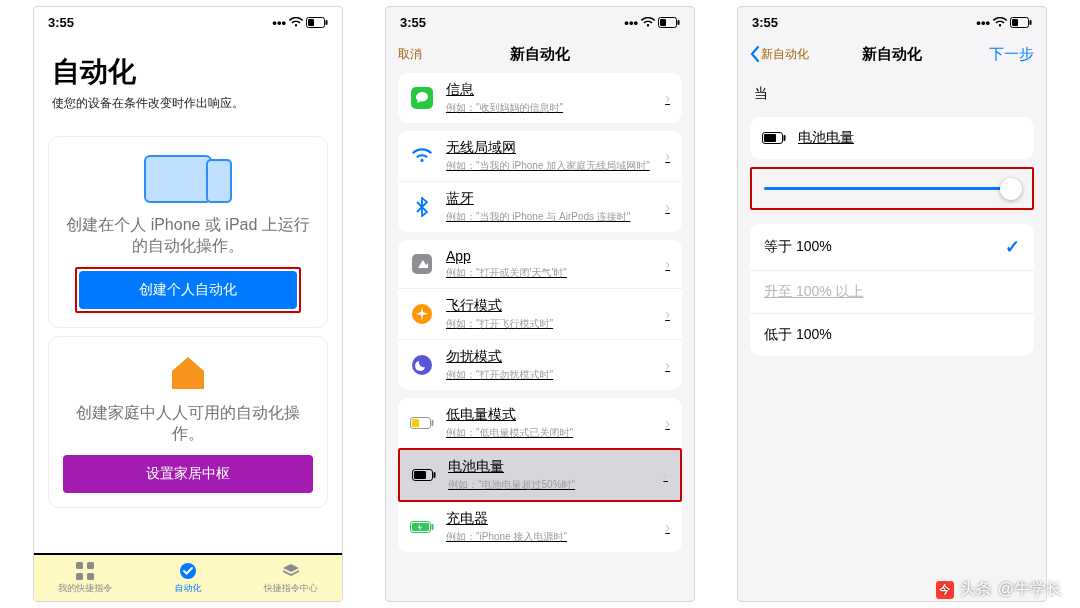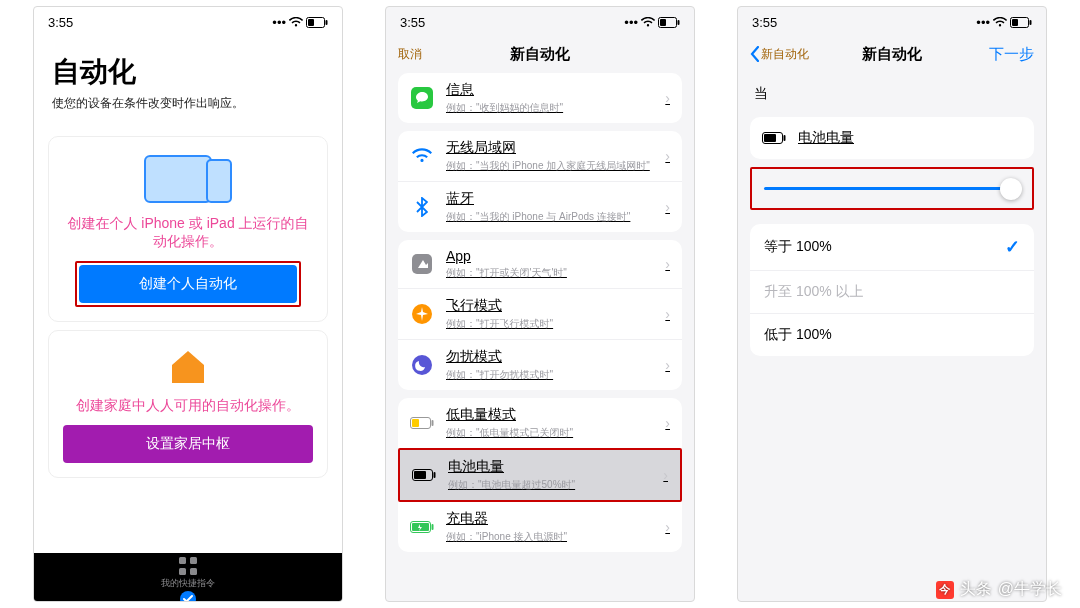--- a/index.html
+++ b/index.html
@@ -3,48 +3,48 @@
 <meta charset="utf-8">
 <style>
   * { box-sizing: border-box; margin: 0; padding: 0; font-family: -apple-system, "PingFang SC", "Helvetica Neue", Arial, sans-serif; }
   body { width:1080px; height:608px; background:#fff; position:relative; }
 
   .phones { display:flex; justify-content:space-around; padding:6px 12px 0; }
   .phone { width:310px; height:596px; border:1px solid #d9d9d9; border-radius:4px; background:#f5f5f7; position:relative; overflow:hidden; display:flex; flex-direction:column; }
   .phone.left { background:#fff; }
 
   
-  .statusbar { height:30px; display:flex; align-items:center; justify-content:space-between; padding:0 14px; font-size:13px; font-weight:400; color:#000; }
+  .statusbar { height:30px; display:flex; align-items:center; justify-content:space-between; padding:0 14px; font-size:13px; font-weight:700; color:#000; }
   .sb-right { display:flex; align-items:center; gap:3px; }
   .sb-right svg { display:block; }
 
   
   .navbar { height:34px; display:flex; align-items:center; justify-content:center; position:relative; font-size:15px; font-weight:600; color:#000; }
   .nav-left { position:absolute; left:12px; color:#a16207; font-weight:400; font-size:12px; display:flex; align-items:center; gap:2px;}
   .nav-right { position:absolute; right:12px; color:#007aff; font-weight:400; font-size:15px; }
 
   .content { flex:1; overflow:hidden; }
 
   
   .s1-title { font-size:28px; font-weight:700; padding:16px 18px 4px; }
   .s1-sub   { font-size:12px; color:#222; padding:0 18px 16px; }
   .card { background:#fff; border:1px solid #eee; border-radius:10px; margin:8px 14px; padding:18px 14px 14px; text-align:center; }
-  .card-sub { font-size:14px; color:#ec4899; margin:12px 0 10px; }
+  .card-sub { font-size:16px; color:#737373; margin:12px 0 10px; }
   .btn { display:block; width:100%; border:none; border-radius:4px; padding:10px 0; font-size:14px; color:#fff; font-weight:500;}
   .btn-blue{ background:#007aff; }
   .btn-orange{ background:#a21caf; }
   .red-box { border:2px solid #c80000; border-radius:2px; padding:2px; margin:4px 12px 0; }
   .red-box-tight { border:2px solid #c80000; border-radius:2px; }
 
   .devices-illus{ display:flex; justify-content:center; gap:4px; align-items:flex-end;}
   .ipad{ width:68px;height:48px;border:2px solid #2e8cff;border-radius:6px;background:#bfe0ff; }
   .iphone{ width:26px;height:44px;border:2px solid #2e8cff;border-radius:5px;background:#bfe0ff; margin-left:-10px;}
   .house-ico{ display:flex; justify-content:center; }
 
-  .tabbar{ height:48px; border-top:4px solid #000000; display:flex; background:#000000;flex-direction:column; }
+  .tabbar{ height:48px; border-top:2px solid #000000; display:flex; background:#fef9c3; }
   .tabbar .tab{ flex:1; display:flex; flex-direction:column; align-items:center; justify-content:center; gap:2px; font-size:9px; color:#8a8a8d;}
   .tabbar .tab.active{ color:#007aff; }
   .tab svg{ display:block;}
 
   
   .group { background:#fff; border-radius:10px; margin:8px 12px; overflow:hidden; }
   .row { display:flex; align-items:center; padding:8px 12px; min-height:48px; gap:12px; position:relative;text-decoration:underline;}
   .row + .row { border-top:1px solid #efeff2;}
   .row .ico { width:24px; height:24px; display:flex; align-items:center; justify-content:center; flex:0 0 24px;}
   .row .txt { flex:1; }
@@ -53,21 +53,21 @@
   .row .chev { color:#c7c7cc; font-size:14px; }
   .row.selected { background:#d7d7db; }
 
   
   .s3-when { font-size:14px; padding:14px 16px 6px; color:#000; }
   .slider-wrap { margin:8px 12px 0; padding:18px 12px; }
   .slider-track{ height:3px; background:#007aff; border-radius:2px; position:relative;}
   .slider-thumb{ position:absolute; right:-2px; top:50%; transform:translate(0,-50%); width:22px;height:22px;border-radius:50%; background:#fff; box-shadow:0 1px 4px rgba(0,0,0,.3);}
   .opt-row{ display:flex; align-items:center; justify-content:space-between; padding:12px 14px; font-size:14px; }
   .opt-row + .opt-row{ border-top:1px solid #efeff2;}
-  .opt-row.disabled{ color:#b6b6bb;}
+  .opt-row.disabled{ color:#b6b6bb;text-decoration:underline;}
   .check{ color:#007aff; font-size:18px; font-weight:600;}
 
   .watermark{ position:absolute; right:18px; bottom:8px; font-size:16px; color:#fff; text-shadow:0 0 3px rgba(0,0,0,.6); display:flex; align-items:center; gap:6px;}
   .watermark .wm-ico{ width:18px;height:18px; background:#ff3b30; border-radius:3px; display:flex;align-items:center;justify-content:center;color:#fff;font-size:11px;font-weight:700;}
 </style>
 </head>
 <body>
 
 <div class="phones">
 

